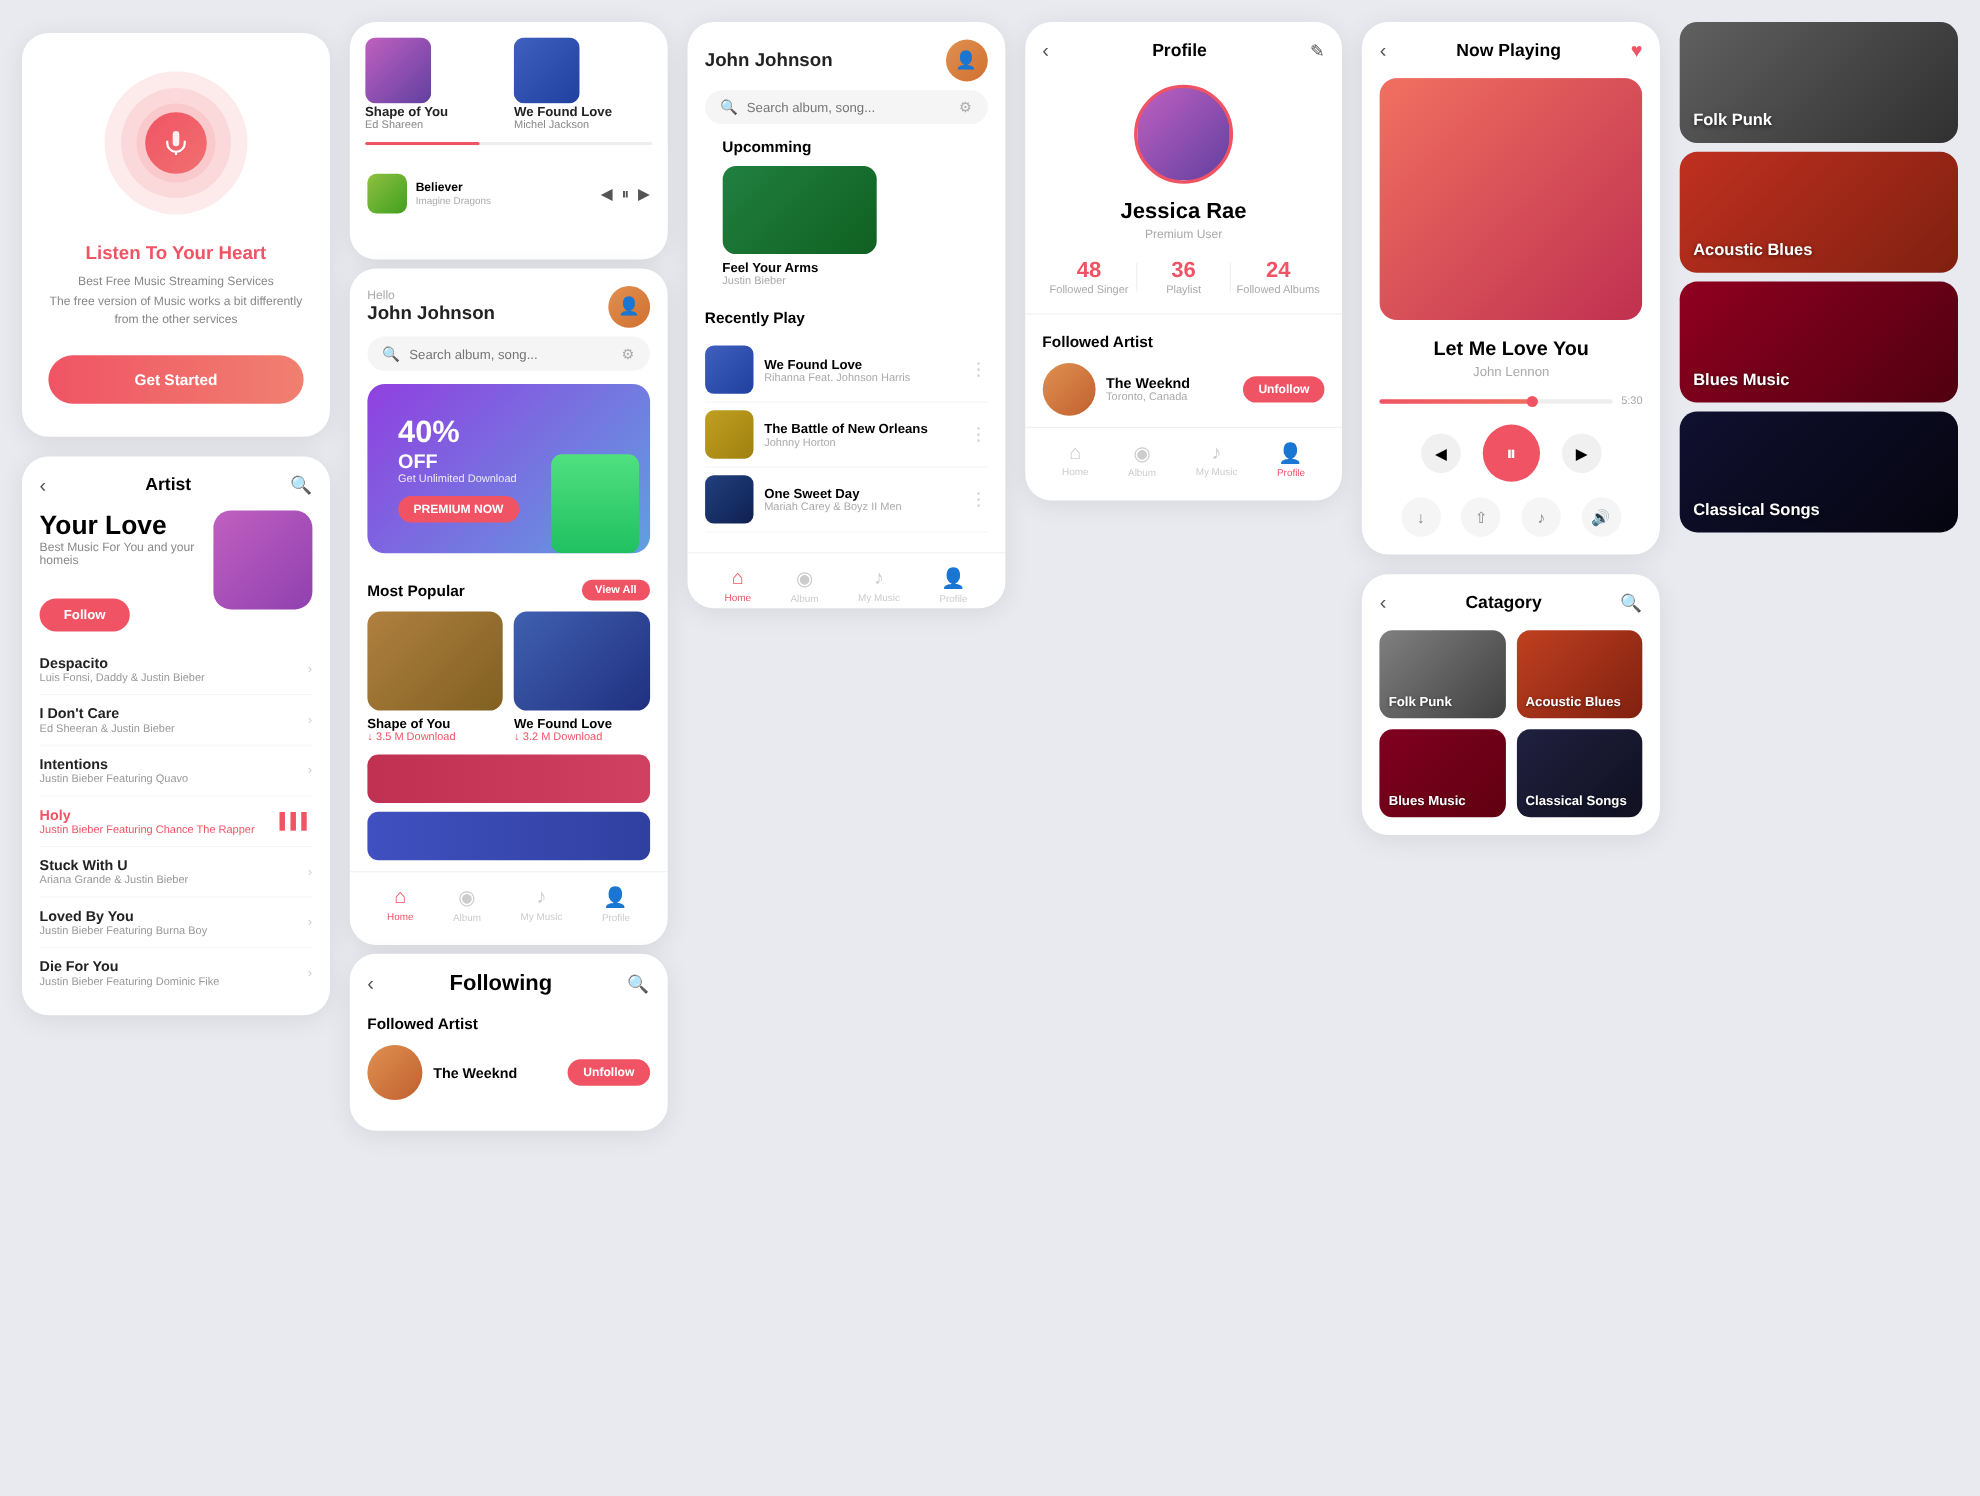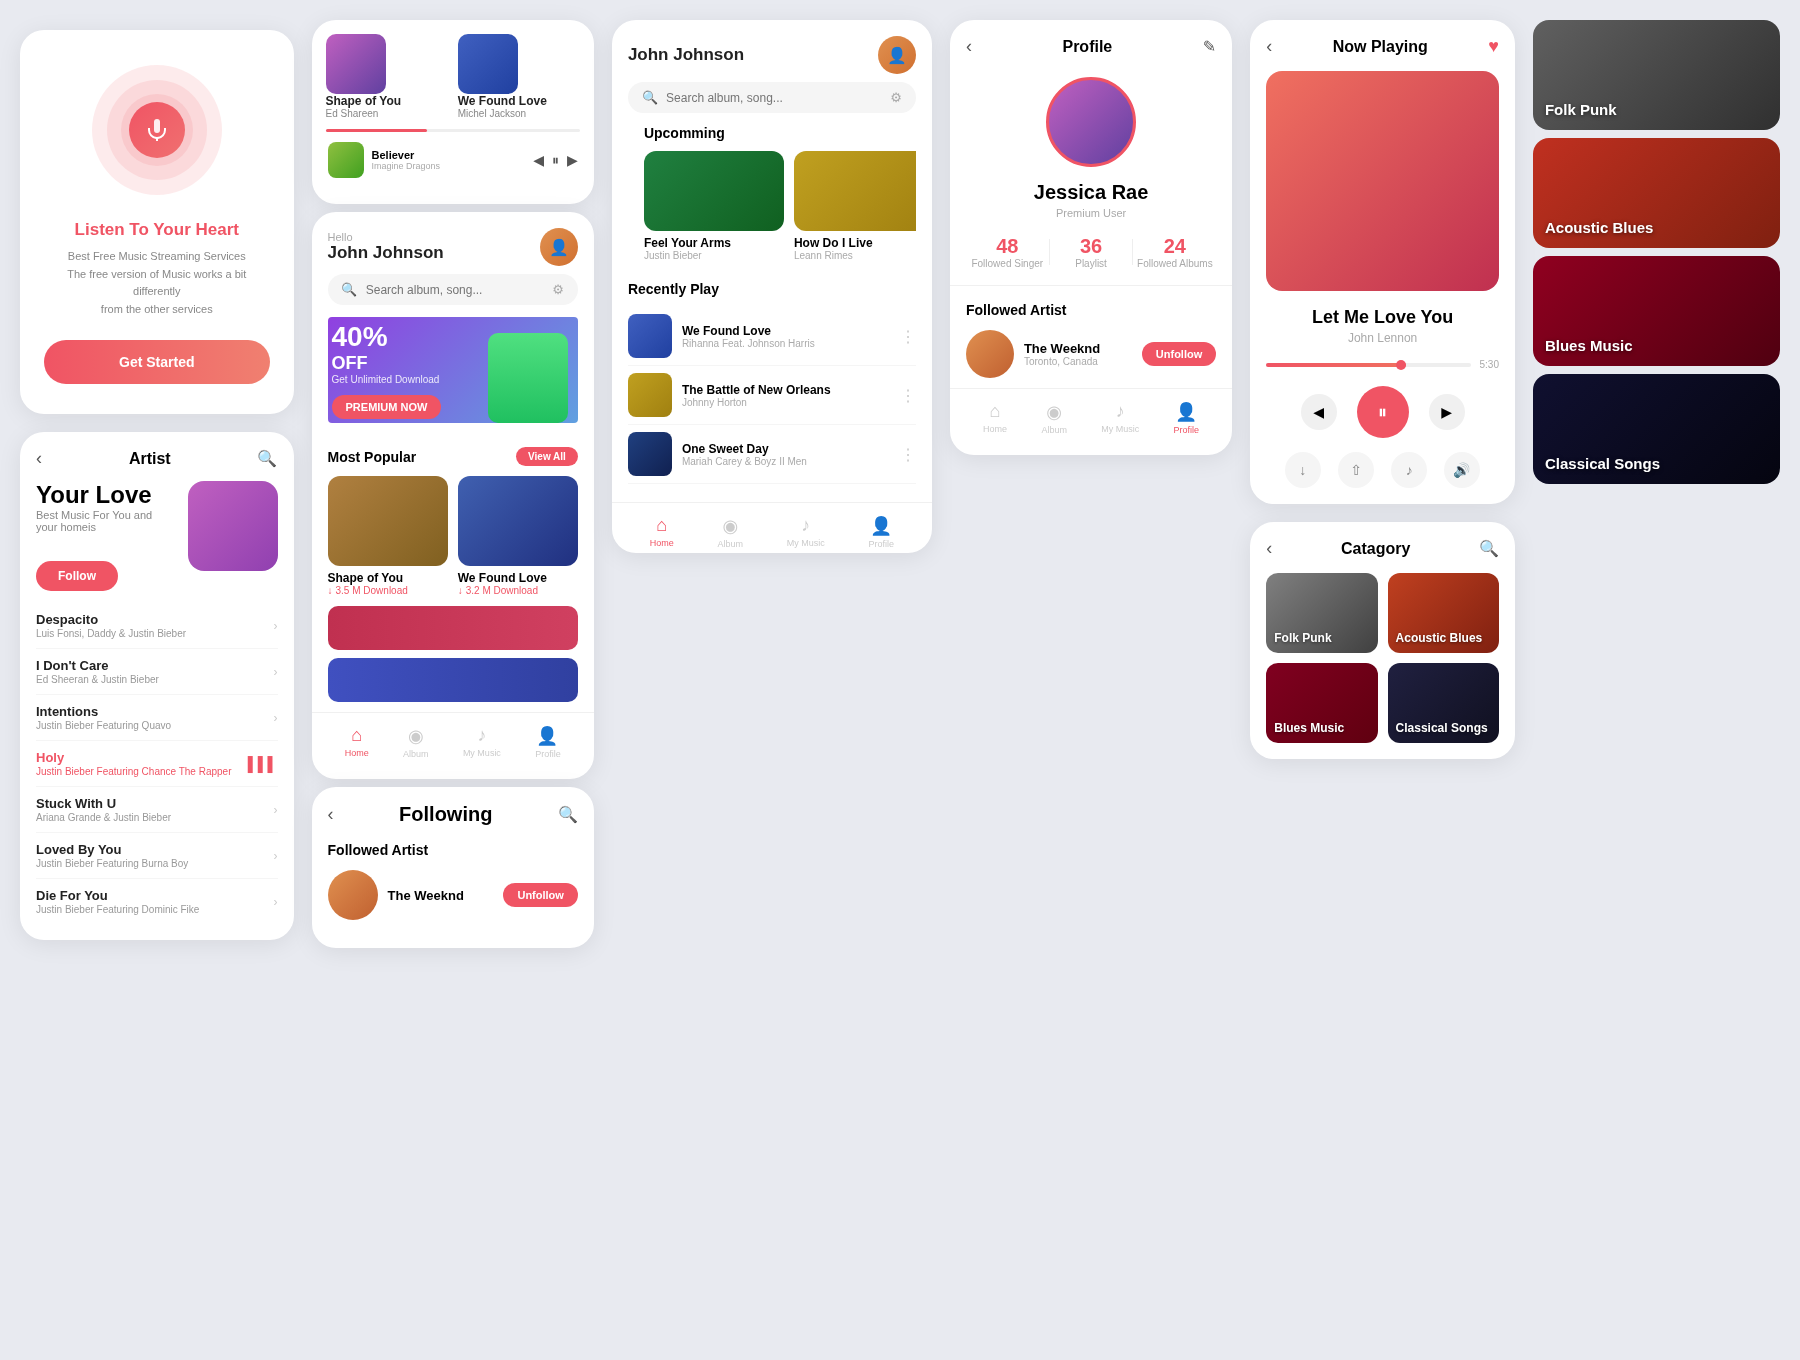--- a/index.html
+++ b/index.html
@@ -158,21 +158,21 @@
       width: 100%; height: 100%;
       background: linear-gradient(135deg, #4060c0, #2040a0);
     }
     .song-info-sm { flex: 1; }
     .song-info-sm .s-title { font-size: 12px; font-weight: 700; color: #222; }
     .song-info-sm .s-artist { font-size: 10px; color: #888; }
     .mini-player {
       display: flex;
       align-items: center;
       gap: 8px;
-      padding: 10px 16px;
+      padding: 26px 16px;
       background: #fff;
       border-radius: 0 0 16px 16px;
     }
     .mini-album {
       width: 36px; height: 36px;
       border-radius: 8px;
       background: linear-gradient(135deg, #90c040, #40a020);
     }
     .mini-info { flex: 1; }
     .mini-info .m-title { font-size: 11px; font-weight: 700; }
@@ -210,22 +210,22 @@
       border: none; background: transparent;
       font-size: 12px; color: #aaa; outline: none; flex: 1;
     }
     .search-icon { font-size: 13px; color: #aaa; }
     .filter-icon { font-size: 13px; color: #aaa; cursor: pointer; }
 
     
     .promo-banner {
       margin: 0 16px 12px;
       background: linear-gradient(135deg, #9040e0, #60a0e0);
-      border-radius: 4px;
-      padding: 4px;
+      border-radius: 16px;
+      padding: 28px;
       display: flex;
       align-items: center;
       justify-content: space-between;
       min-height: 100px;
       position: relative;
       overflow: hidden;
     }
     .promo-text .p-pct { font-size: 28px; font-weight: 900; color: white; }
     .promo-text .p-off { font-size: 18px; font-weight: 900; color: white; }
     .promo-text .p-sub { font-size: 10px; color: rgba(255,255,255,0.85); margin-bottom: 10px; }
@@ -899,25 +899,20 @@
       <span class="filter-icon">⚙</span>
     </div>
     <div style="padding:0 16px 8px;">
       <div class="upcoming-title">Upcomming</div>
       <div class="upcoming-scroll">
         <div class="upcoming-item">
           <div class="upcoming-thumb"></div>
           <div class="upcoming-name">Feel Your Arms</div>
           <div class="upcoming-artist">Justin Bieber</div>
         </div>
-        <div class="upcoming-item">
-          <div class="upcoming-thumb upcoming-thumb2"></div>
-          <div class="upcoming-name">How Do I Live</div>
-          <div class="upcoming-artist">Leann Rimes</div>
-        </div>
       </div>
     </div>
     <div class="recently-section">
       <div class="recently-title">Recently Play</div>
       <div class="recent-item">
         <div class="recent-thumb"></div>
         <div>
           <div class="recent-title">We Found Love</div>
           <div class="recent-artist">Rihanna Feat. Johnson Harris</div>
         </div>

